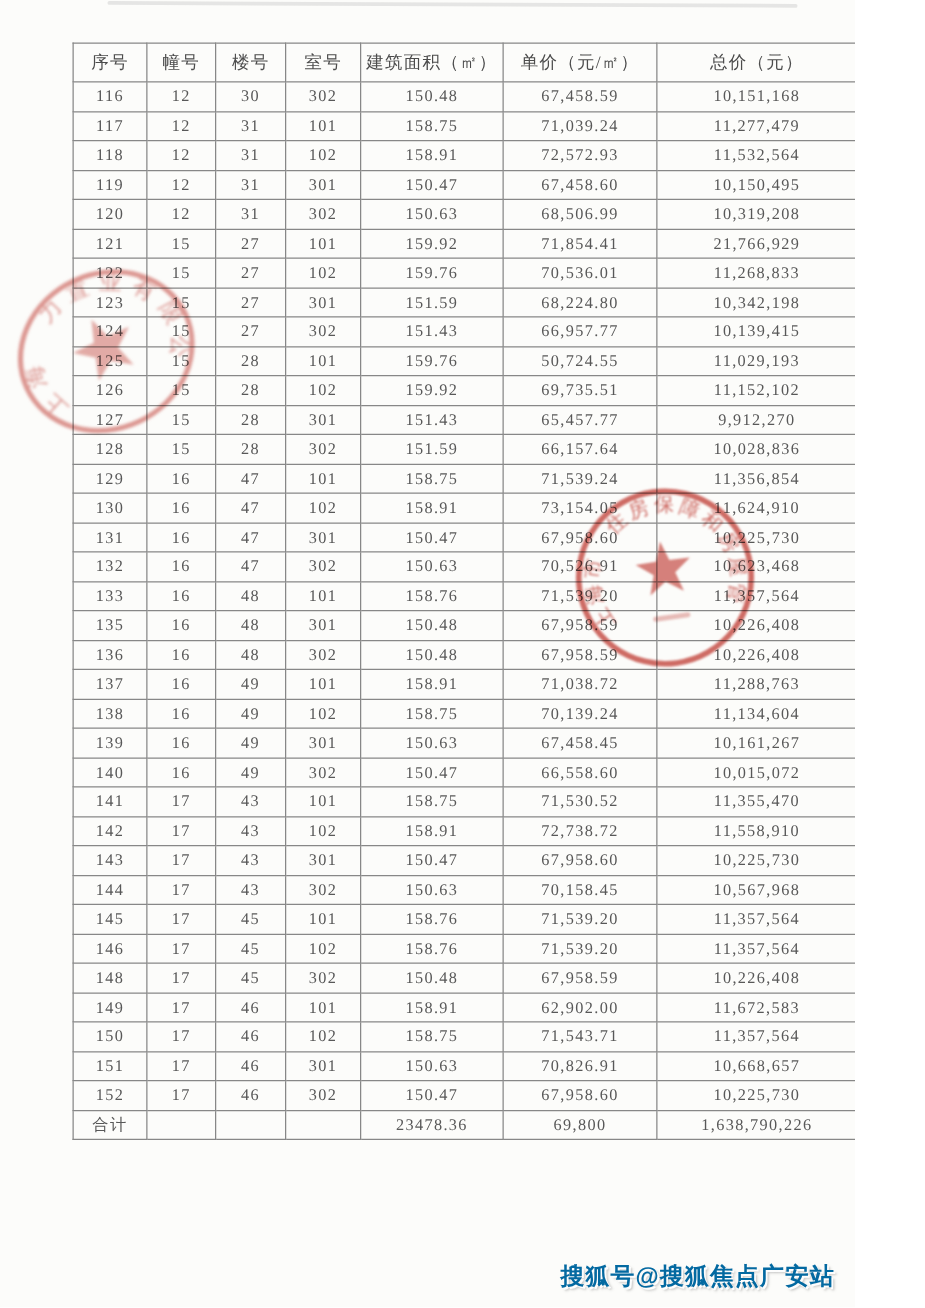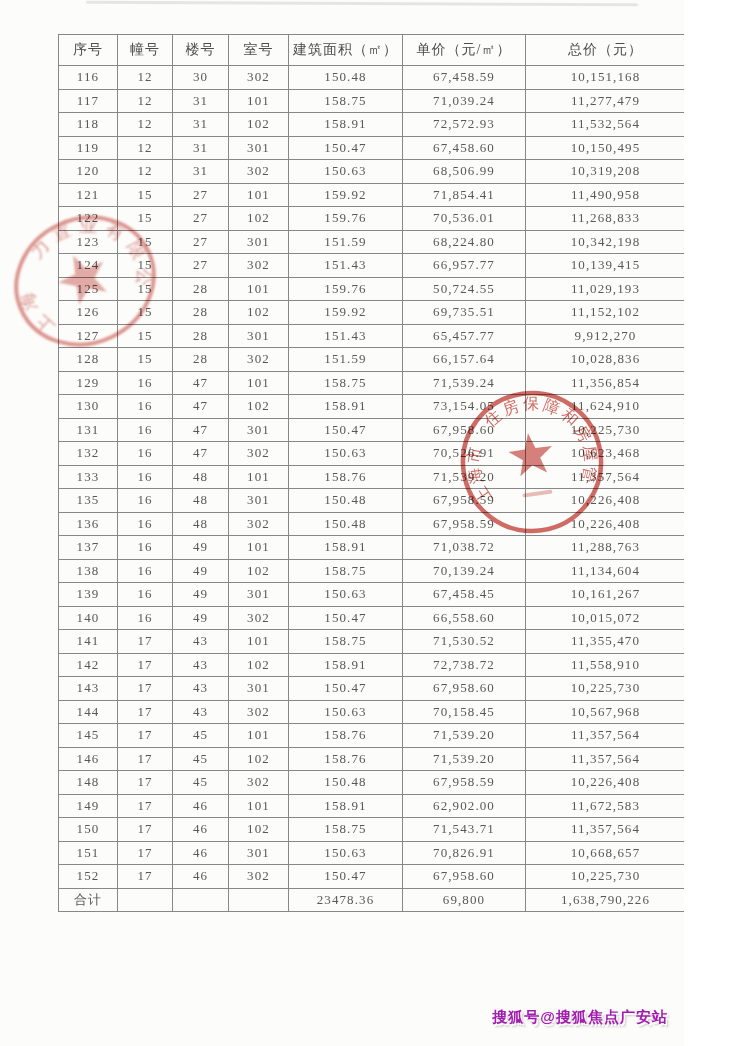--- a/index.html
+++ b/index.html
@@ -44,22 +44,22 @@
     font-size:13px;color:#585858;letter-spacing:1.1px;
   }
   
   svg.stamp{position:absolute;mix-blend-mode:multiply;pointer-events:none;}
   #stamp-left{left:-25px;top:171px;opacity:.55;filter:blur(1.1px);}
   #stamp-right{left:422px;top:352px;opacity:.78;filter:blur(.7px);}
   
   .watermark{
     position:absolute;right:16px;top:1008px;
     font-family:"Liberation Sans","DejaVu Sans",sans-serif;
-    font-size:15px;font-weight:bold;letter-spacing:1px;
-    color:#a21caf;
+    font-size:19px;font-weight:bold;letter-spacing:1px;
+    color:#0369a1;
     text-shadow:1.5px 1.5px 0 rgba(255,255,255,.95), 2.5px 2.5px 2px rgba(90,90,90,.35);
   }
 </style>
 </head>
 <body>
 
 <div class="page">
 
   <div class="artifact-top"></div>
   <div class="artifact-right"></div>
@@ -131,21 +131,21 @@
           <td>68,506.99</td>
           <td>10,319,208</td>
         </tr>
         <tr>
           <td>121</td>
           <td>15</td>
           <td>27</td>
           <td>101</td>
           <td>159.92</td>
           <td>71,854.41</td>
-          <td>11,490,958</td>
+          <td>21,766,929</td>
         </tr>
         <tr>
           <td>122</td>
           <td>15</td>
           <td>27</td>
           <td>102</td>
           <td>159.76</td>
           <td>70,536.01</td>
           <td>11,268,833</td>
         </tr>

